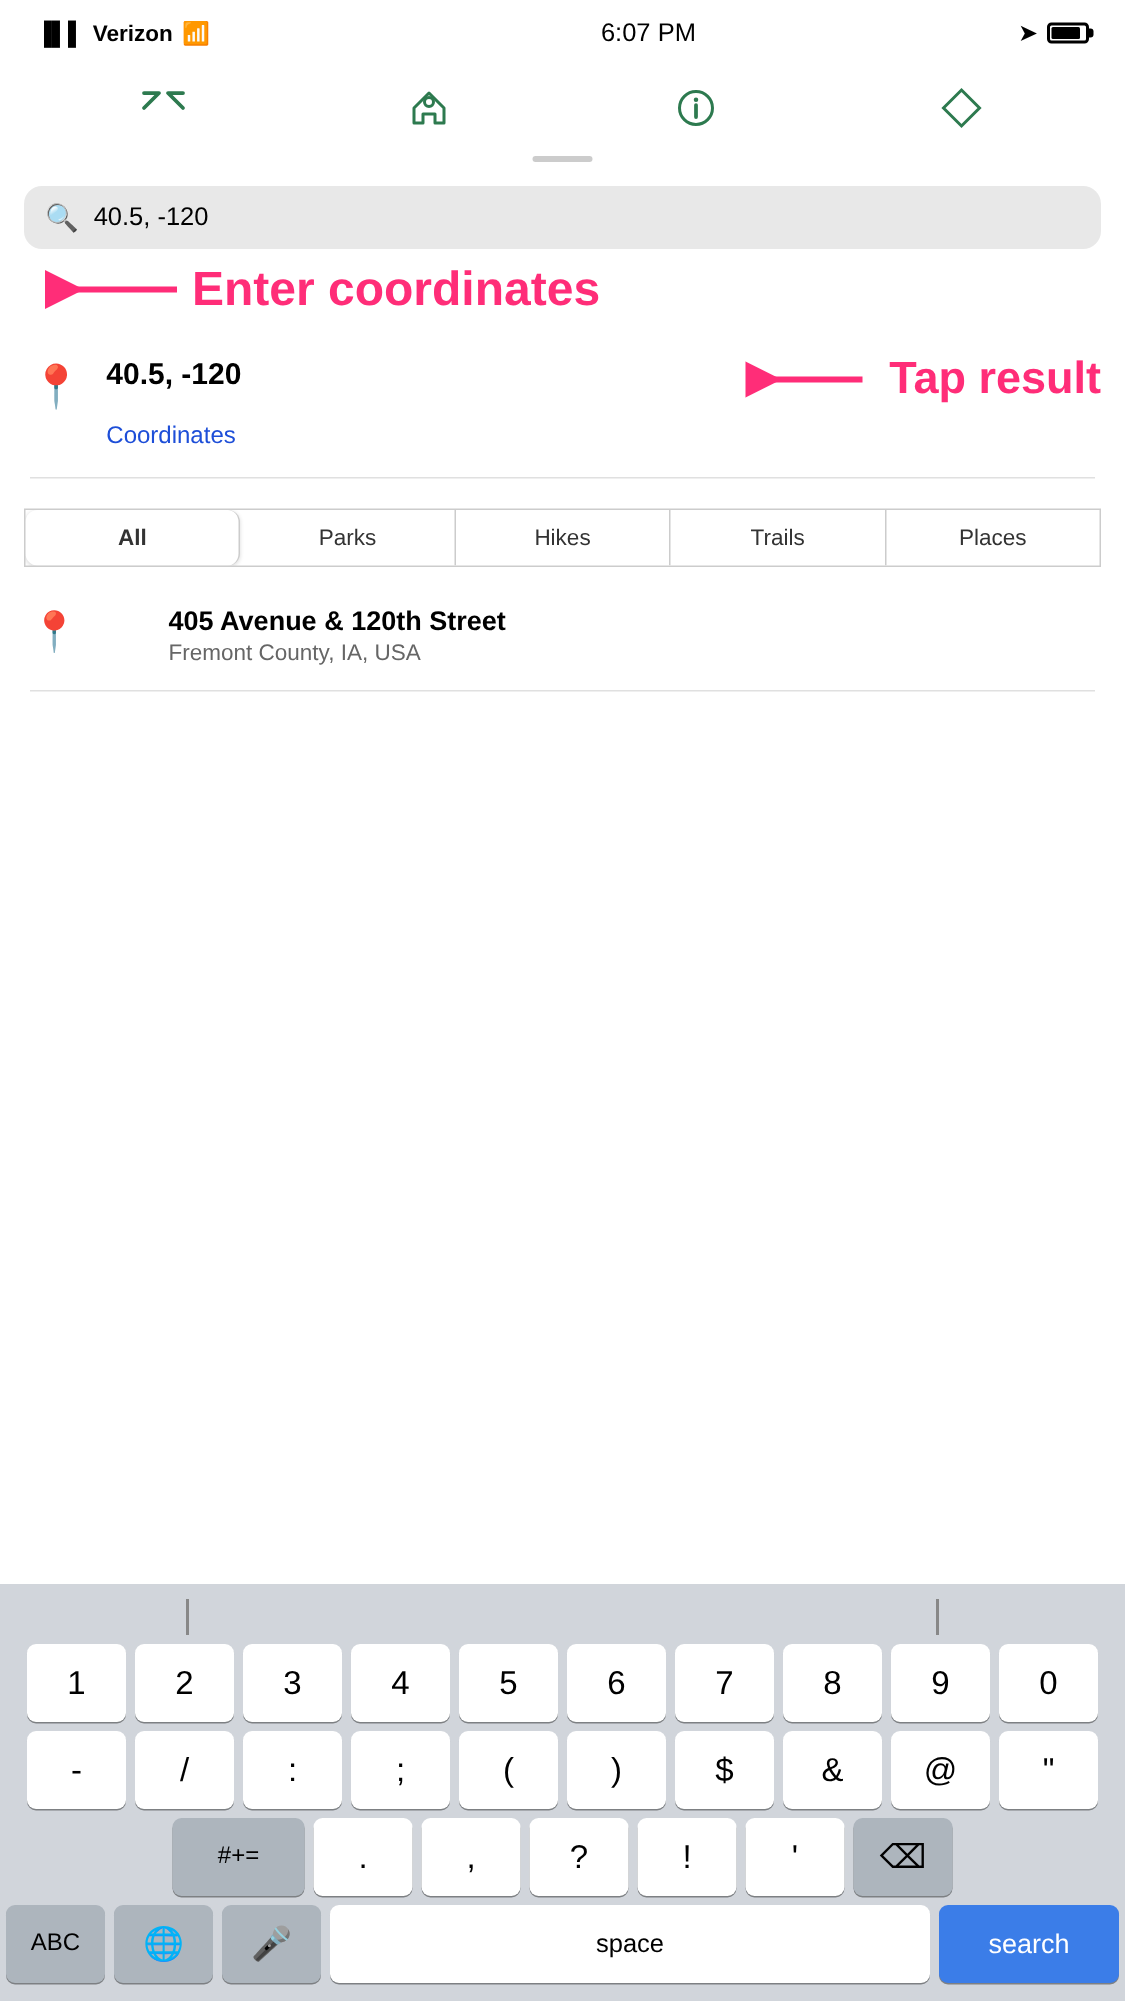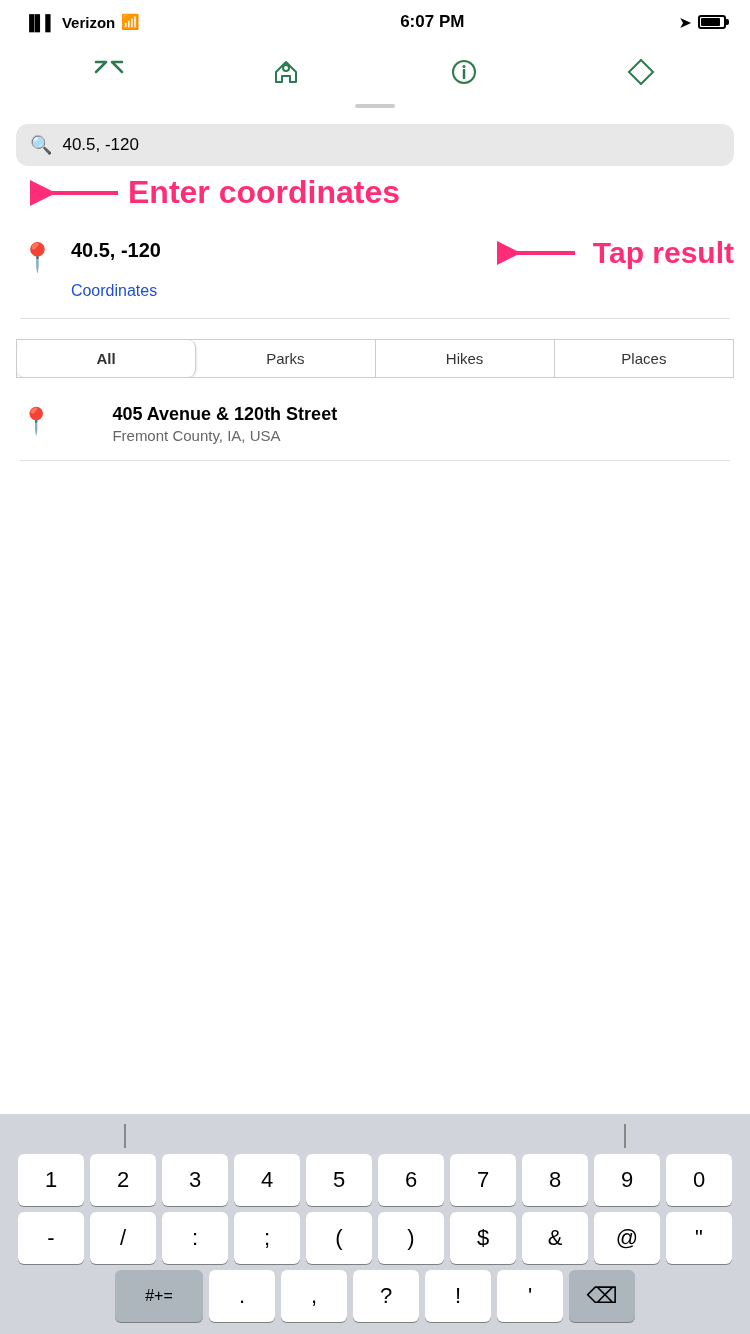--- a/index.html
+++ b/index.html
@@ -23,21 +23,21 @@
     }
     .status-left {
       display: flex;
       align-items: center;
       gap: 6px;
       font-size: 15px;
       font-weight: 600;
     }
     .status-center {
       font-size: 17px;
-      font-weight: 700;
+      font-weight: 400;
       margin-left: 46px;
     }
     .status-right {
       display: flex;
       align-items: center;
       gap: 6px;
     }
     .battery-icon {
       width: 28px;
       height: 14px;
@@ -387,20 +387,21 @@
     <span style="font-size:30px; font-weight:800; color:#ff2d78; text-shadow:1px 1px 0 rgba(255,255,255,0.9),-1px -1px 0 rgba(255,255,255,0.9);">Tap result</span>
   </div>
 </div>
 
 <div class="divider"></div>
 
 <div class="filter-tabs">
   <div class="filter-tab active">All</div>
   <div class="filter-tab">Parks</div>
   <div class="filter-tab">Hikes</div>
+  <div class="filter-tab">Trails</div>
   <div class="filter-tab">Places</div>
 </div>
 
 <div class="address-result">
   <span class="address-pin">📍</span>
   <div class="address-text-group">
     <div class="address-title">405 Avenue &amp; 120th Street</div>
     <div class="address-subtitle">Fremont County, IA, USA</div>
   </div>
 </div>
@@ -443,13 +444,20 @@
   <div class="key-row">
     <div class="key key-special" style="width:88px; height:52px; font-size:16px;">#+=</div>
     <div class="key key-sym">.</div>
     <div class="key key-sym">,</div>
     <div class="key key-sym">?</div>
     <div class="key key-sym">!</div>
     <div class="key key-sym">'</div>
     <div class="key key-backspace key-special">⌫</div>
   </div>
 
+  <div class="key-row">
+    <div class="key key-abc key-special">ABC</div>
+    <div class="key key-globe key-special">🌐</div>
+    <div class="key key-mic key-special">🎤</div>
+    <div class="key-space">space</div>
+    <div class="key-search">search</div>
+  </div>
 </div>
 
 </body></html>

